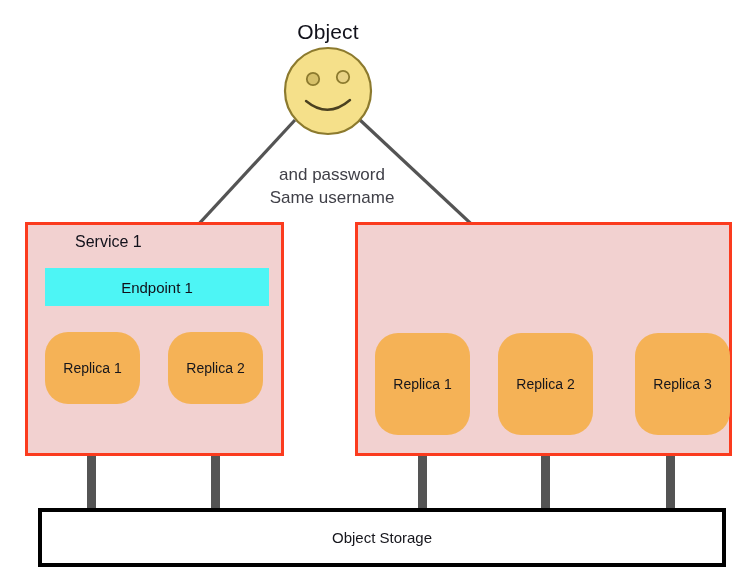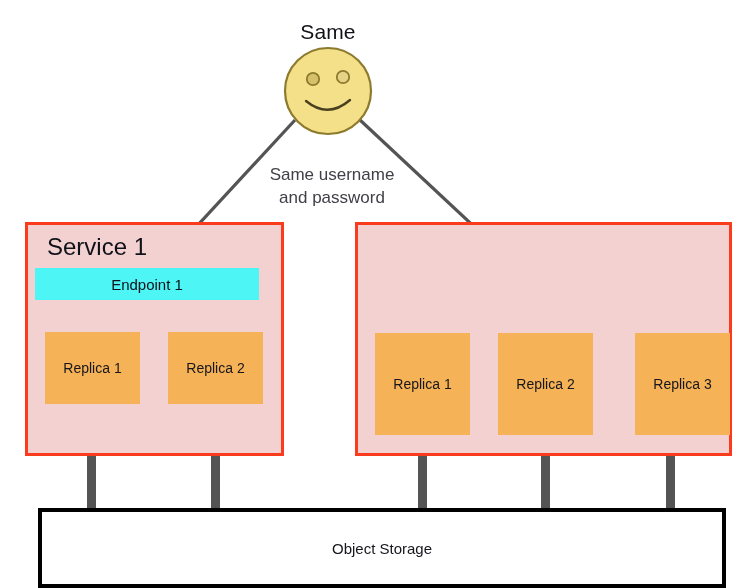--- a/index.html
+++ b/index.html
@@ -53,62 +53,64 @@
   
   .service-box {
     background: #F2D1D0;
     border: 3px solid #FB3B1E;
     box-sizing: border-box;
   }
   #service-1-box { left: 25px;  top: 222px; width: 259px; height: 234px; }
   #service-2-box { left: 355px; top: 222px; width: 377px; height: 234px; }
 
   .service-title {
-    font-size: 24px;
+    font-size: 16px;
     color: #11111a;
     white-space: nowrap;
+    margin-left: 28px;
   }
   #service-1-title { left: 47px;  top: 233px; }
   #service-2-title { left: 371px; top: 233px; }
 
   
   .endpoint-box {
     background: #4DF5F5;
     box-sizing: border-box;
     display: flex;
     align-items: center;
     justify-content: center;
     font-size: 15px;
     color: #11111a;
   }
-  #endpoint-1-box { left: 35px;  top: 268px; width: 224px; height: 32px; }
+  #endpoint-1-box { left: 45px;  top: 268px; width: 224px; height: 38px; }
   #endpoint-2-box { left: 375px; top: 268px; width: 344px; height: 38px; }
 
   
   .replica-box {
     background: #F5B256;
     box-sizing: border-box;
     display: flex;
     align-items: center;
     justify-content: center;
     font-size: 14px;
     color: #16161c;
+    border-radius: 23px;
   }
   #s1-replica-1 { left: 45px;  top: 332px; width: 95px; height: 72px; }
   #s1-replica-2 { left: 168px; top: 332px; width: 95px; height: 72px; }
   #s2-replica-1 { left: 375px; top: 333px; width: 95px; height: 102px; }
   #s2-replica-2 { left: 498px; top: 333px; width: 95px; height: 102px; }
   #s2-replica-3 { left: 623px; top: 333px; width: 95px; height: 102px; margin-left: 12px; }
 
   
   #object-storage-box {
     left: 38px;
     top: 508px;
     width: 688px;
-    height: 80px;
+    height: 59px;
     background: #ffffff;
     border: 4px solid #000000;
     box-sizing: border-box;
     display: flex;
     align-items: center;
     justify-content: center;
     font-size: 15px;
     color: #16161c;
   }
 </style>
@@ -144,25 +146,25 @@
 
     <rect x="418" y="306" width="9" height="29" fill="#545454"></rect>
     <rect x="541" y="306" width="9" height="29" fill="#545454"></rect>
     <rect x="666" y="306" width="9" height="29" fill="#545454"></rect>
 
     <rect x="418" y="433" width="9" height="77" fill="#545454"></rect>
     <rect x="541" y="433" width="9" height="77" fill="#545454"></rect>
     <rect x="666" y="433" width="9" height="77" fill="#545454"></rect>
   </svg>
 
-  <div class="abs actor-label">Same</div>
+  <div class="abs actor-label">Object</div>
 
   <div class="abs conn-caption">
+    <div>and password</div>
     <div>Same username</div>
-    <div>and password</div>
   </div>
 
   <div class="abs service-box" id="service-1-box"></div>
   <div class="abs service-title" id="service-1-title">Service 1</div>
   <div class="abs endpoint-box" id="endpoint-1-box">Endpoint 1</div>
   <div class="abs replica-box" id="s1-replica-1">Replica 1</div>
   <div class="abs replica-box" id="s1-replica-2">Replica 2</div>
 
   <div class="abs service-box" id="service-2-box"></div>
   <div class="abs replica-box" id="s2-replica-1">Replica 1</div>

